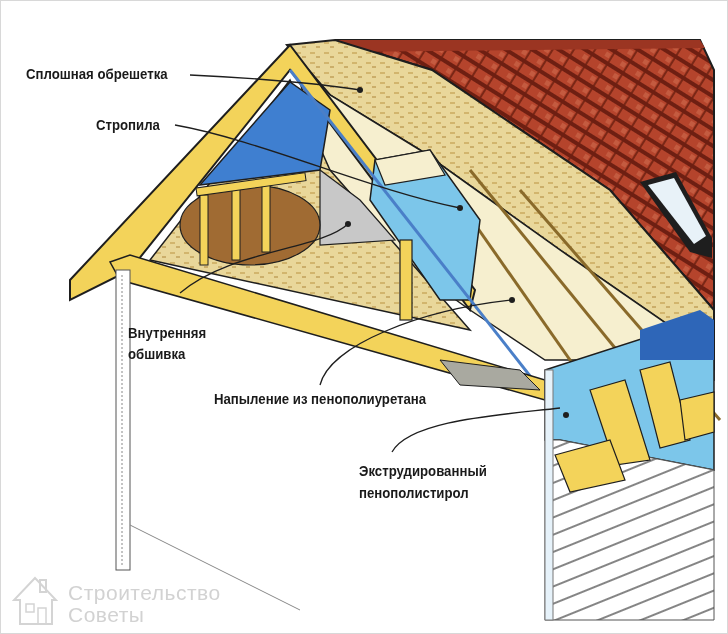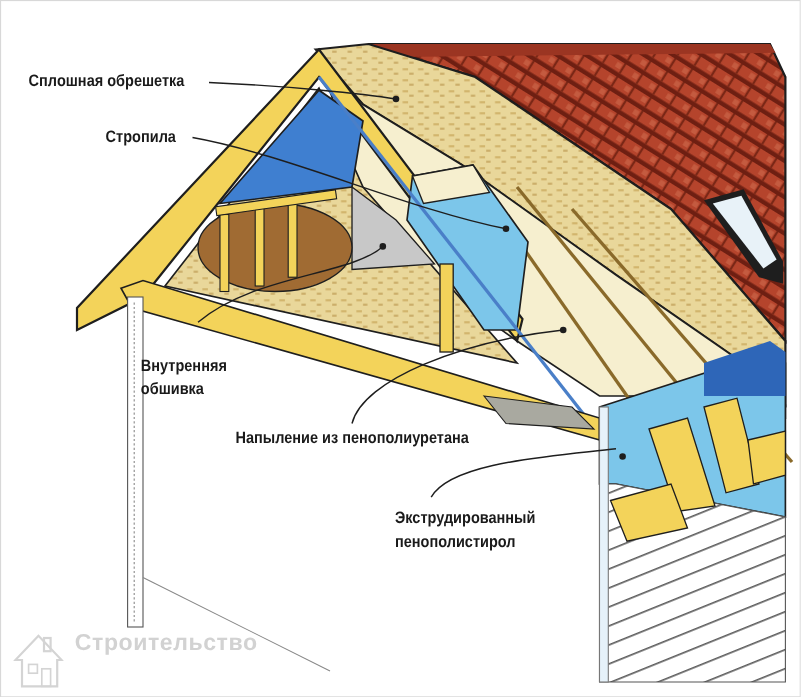--- a/index.html
+++ b/index.html
@@ -4,21 +4,21 @@
 <style>
   html, body { margin: 0; padding: 0; background: #ffffff; }
   body { width: 728px; height: 634px; position: relative; overflow: hidden;
          font-family: "Liberation Sans", sans-serif; }
   .frame { position: absolute; left: 0; top: 0; width: 726px; height: 632px;
            border: 1px solid #d8d8d8; background: #fff; }
   svg.art { position: absolute; left: 0; top: 0; }
   .label { position: absolute; font-family: "Liberation Sans", sans-serif;
            font-weight: bold; font-size: 15px; color: #1a1a1a; line-height: 21px;
            white-space: nowrap; transform: scaleX(0.88); transform-origin: left top; }
-  .wm { position: absolute; left: 12px; top: 574px; display: flex; align-items: flex-start; font-weight: bold; }
+  .wm { position: absolute; left: 12px; top: 574px; display: flex; align-items: flex-end; }
   .wm-text { font-family: "Liberation Sans", sans-serif; font-size: 21px;
              color: #d2d2d2; line-height: 22px; letter-spacing: 0.5px; }
 </style>
 </head>
 <body>
 
 <div class="frame"></div>
 
 <svg class="art" width="728" height="634" viewBox="0 0 728 634">
   <defs>
@@ -131,14 +131,15 @@
 
 <div class="wm">
   <svg width="46" height="52" viewBox="0 0 46 52">
     <polygon points="23,4 2,26 8,26 8,50 40,50 40,26 44,26" fill="none" stroke="#d4d4d4" stroke-width="2"></polygon>
     <rect x="28" y="6" width="6" height="12" fill="none" stroke="#d4d4d4" stroke-width="2"></rect>
     <rect x="14" y="30" width="8" height="8" fill="none" stroke="#d4d4d4" stroke-width="1.5"></rect>
     <rect x="26" y="34" width="8" height="16" fill="none" stroke="#d4d4d4" stroke-width="1.5"></rect>
   </svg>
   <div style="margin-left:10px;">
     <div class="wm-text">Строительство</div>
+    <div class="wm-text">Советы</div>
   </div>
 </div>
 
 </body></html>

